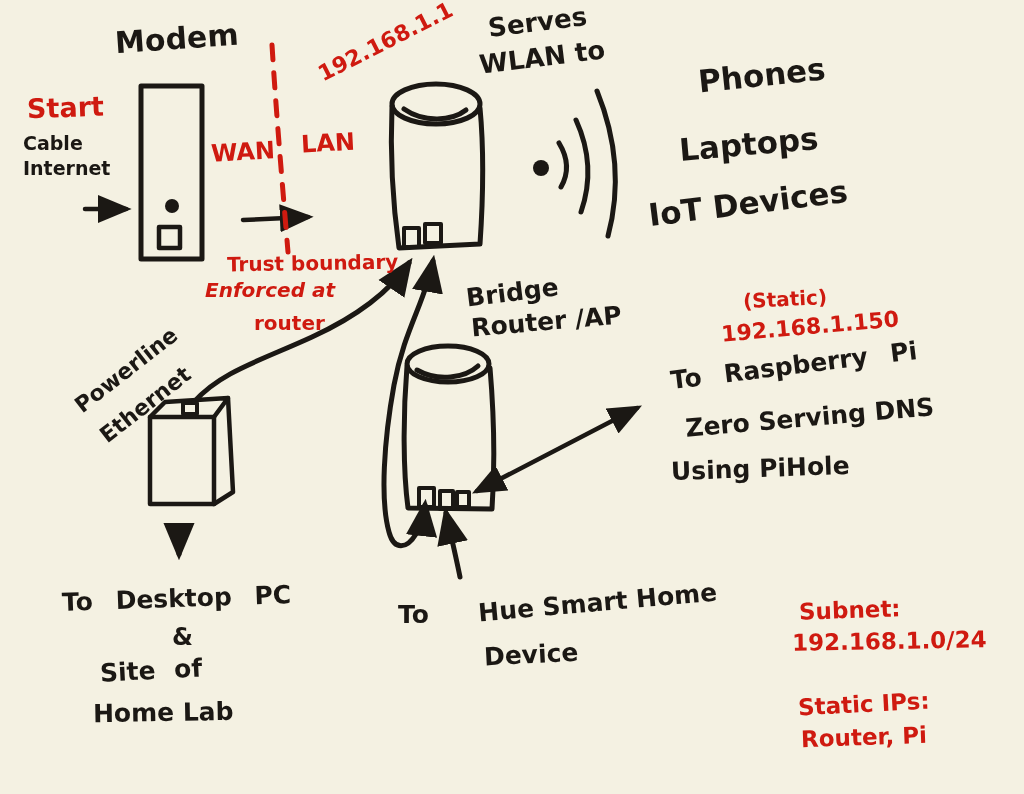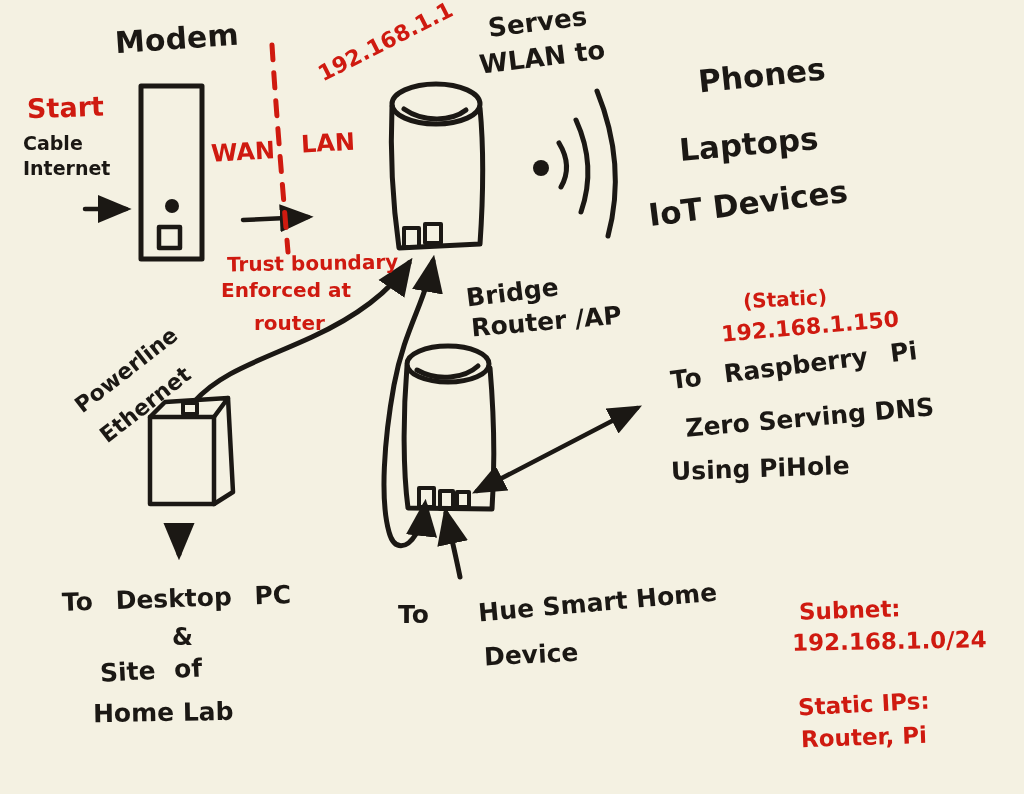--- a/index.html
+++ b/index.html
@@ -110,21 +110,21 @@
   <div class="txt red" style="left:314px;top:64px;font-size:22px;transform:rotate(-27deg);transform-origin:0 0;">192.168.1.1</div>
 
   <div class="txt" style="left:488px;top:8px;font-size:26px;transform:rotate(-7deg);">Serves</div>
   <div class="txt" style="left:479px;top:43px;font-size:26px;transform:rotate(-7deg);">WLAN to</div>
 
   <div class="txt" style="left:698px;top:58px;font-size:31px;transform:rotate(-6deg);">Phones</div>
   <div class="txt" style="left:679px;top:127px;font-size:31px;transform:rotate(-5deg);">Laptops</div>
   <div class="txt" style="left:648px;top:186px;font-size:31px;transform:rotate(-7deg);">IoT Devices</div>
 
   <div class="txt red" style="left:227px;top:252px;font-size:20px;transform:rotate(-1deg);">Trust boundary</div>
-  <div class="txt red" style="left:221px;top:279px;font-size:20px;">Enforced at</div>
+  <div class="txt red" style="left:205px;top:279px;font-size:20px;font-style:italic;">Enforced at</div>
   <div class="txt red" style="left:254px;top:312px;font-size:20px;">router</div>
 
   <div class="txt" style="left:466px;top:279px;font-size:25px;transform:rotate(-7deg);">Bridge</div>
   <div class="txt" style="left:471px;top:308px;font-size:25px;transform:rotate(-5deg);">Router /AP</div>
 
   <div class="txt" style="left:70px;top:398px;font-size:22px;transform:rotate(-38deg);transform-origin:0 0;">Powerline</div>
   <div class="txt" style="left:95px;top:428px;font-size:22px;transform:rotate(-38deg);transform-origin:0 0;">Ethernet</div>
 
   <div class="txt" style="left:62px;top:585px;font-size:25px;word-spacing:14px;transform:rotate(-2deg);">To Desktop PC</div>
   <div class="txt" style="left:172px;top:624px;font-size:24px;">&amp;</div>

